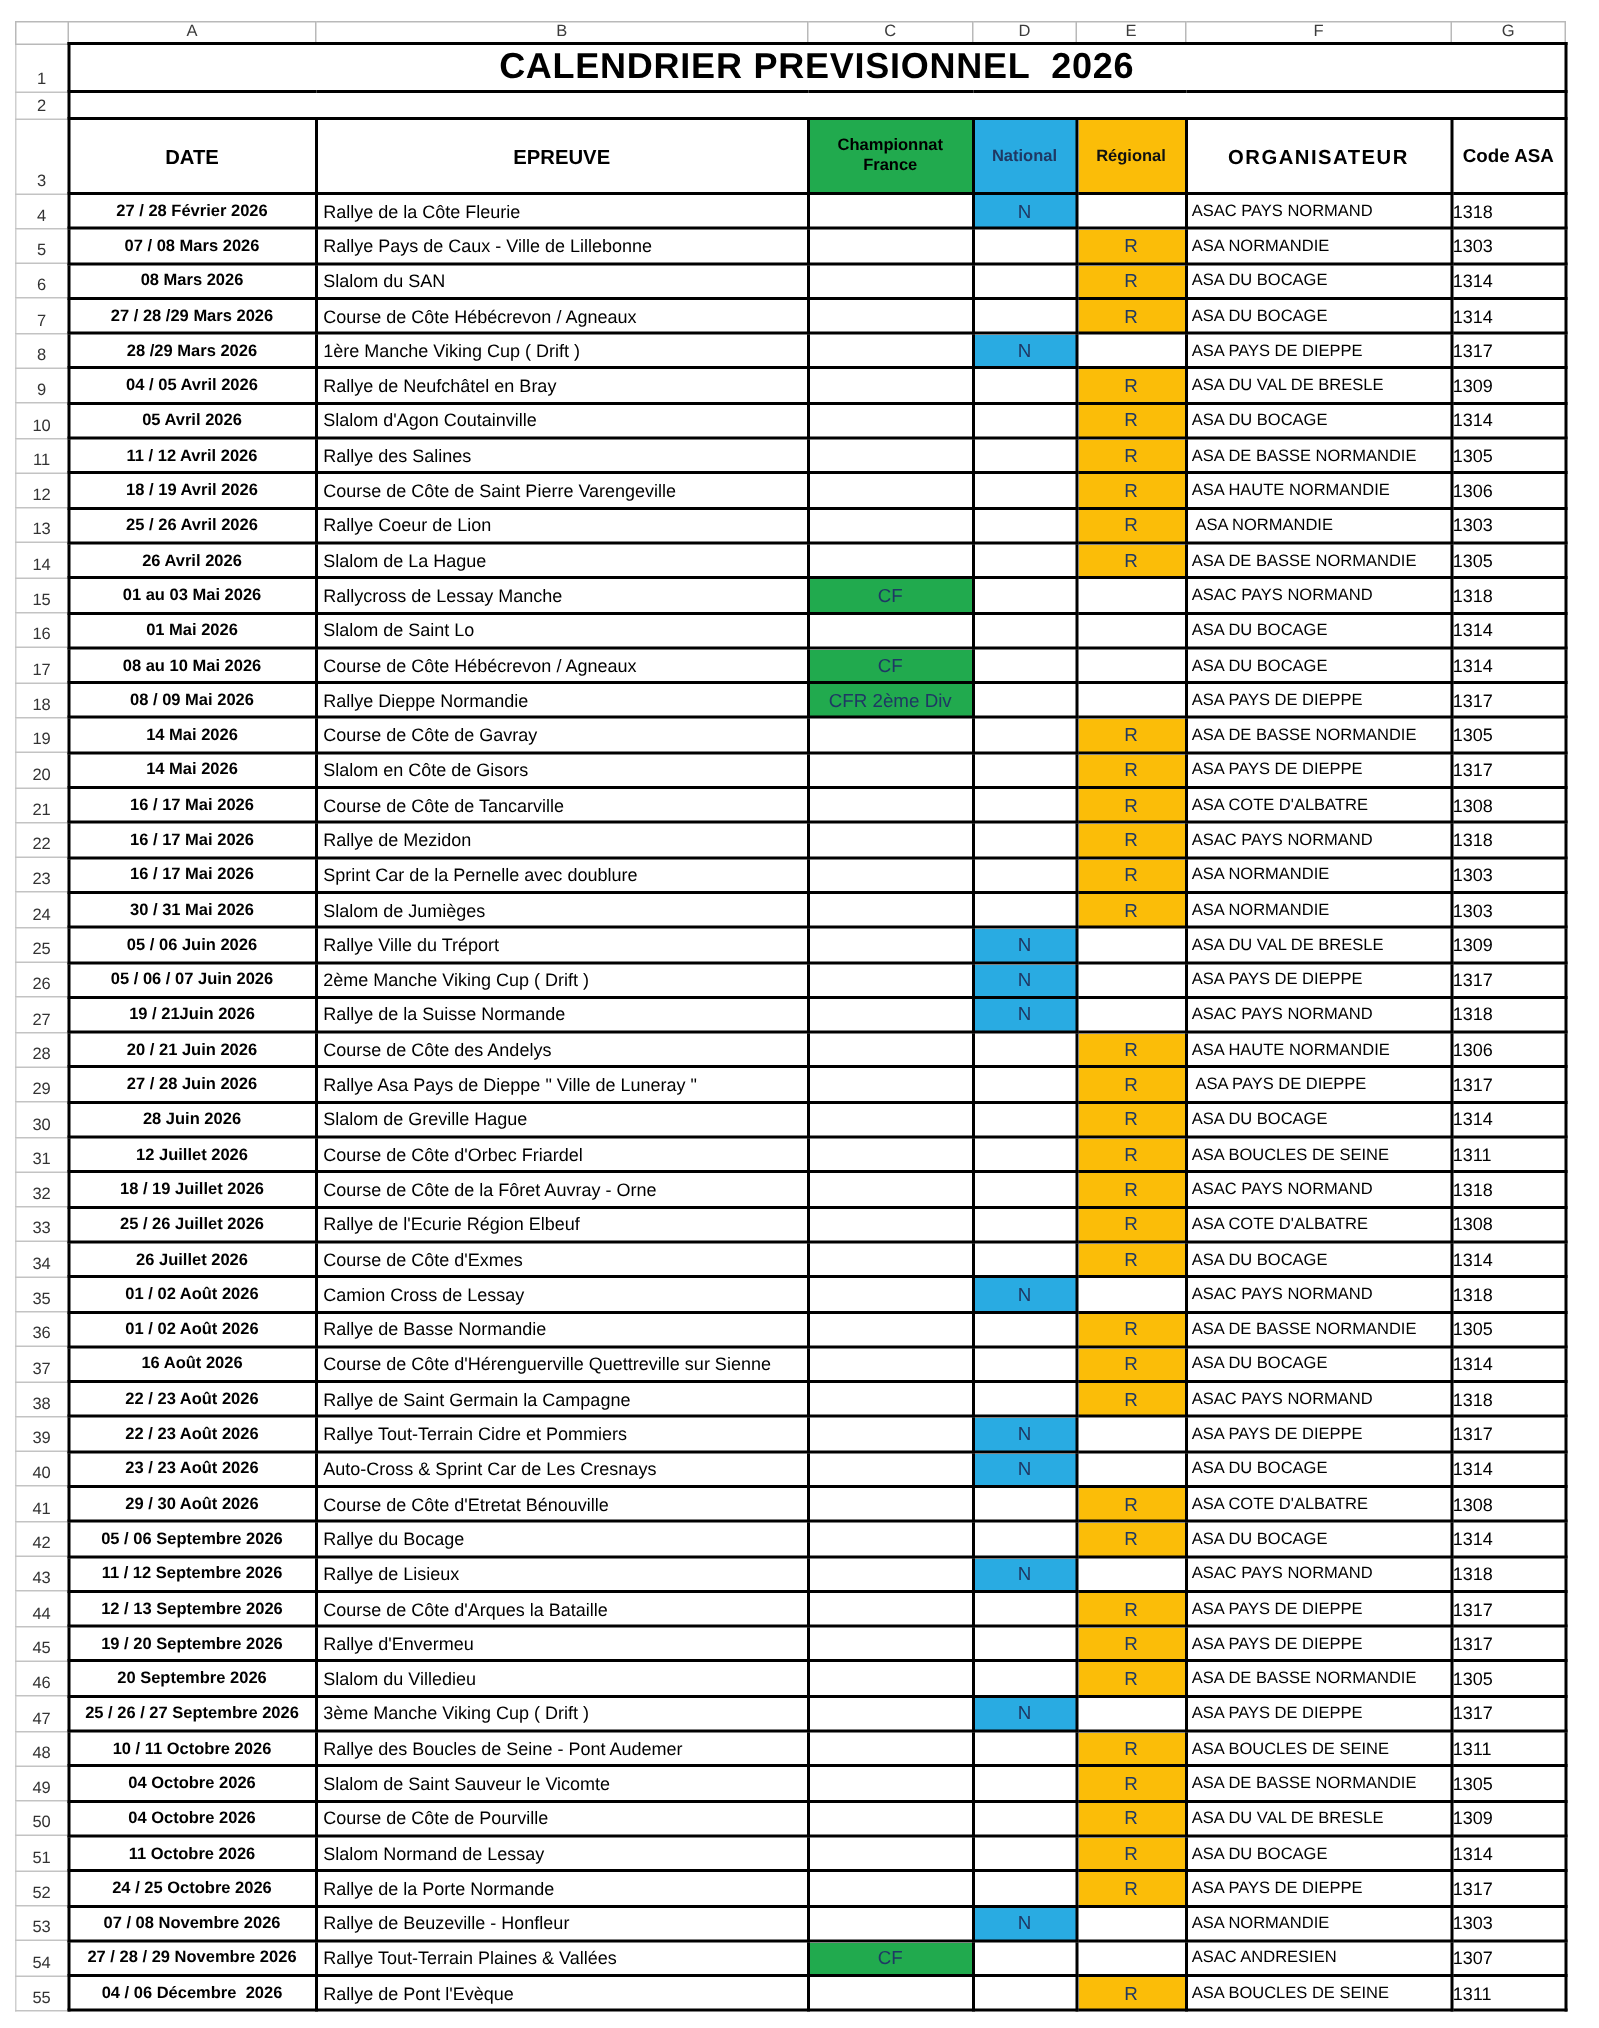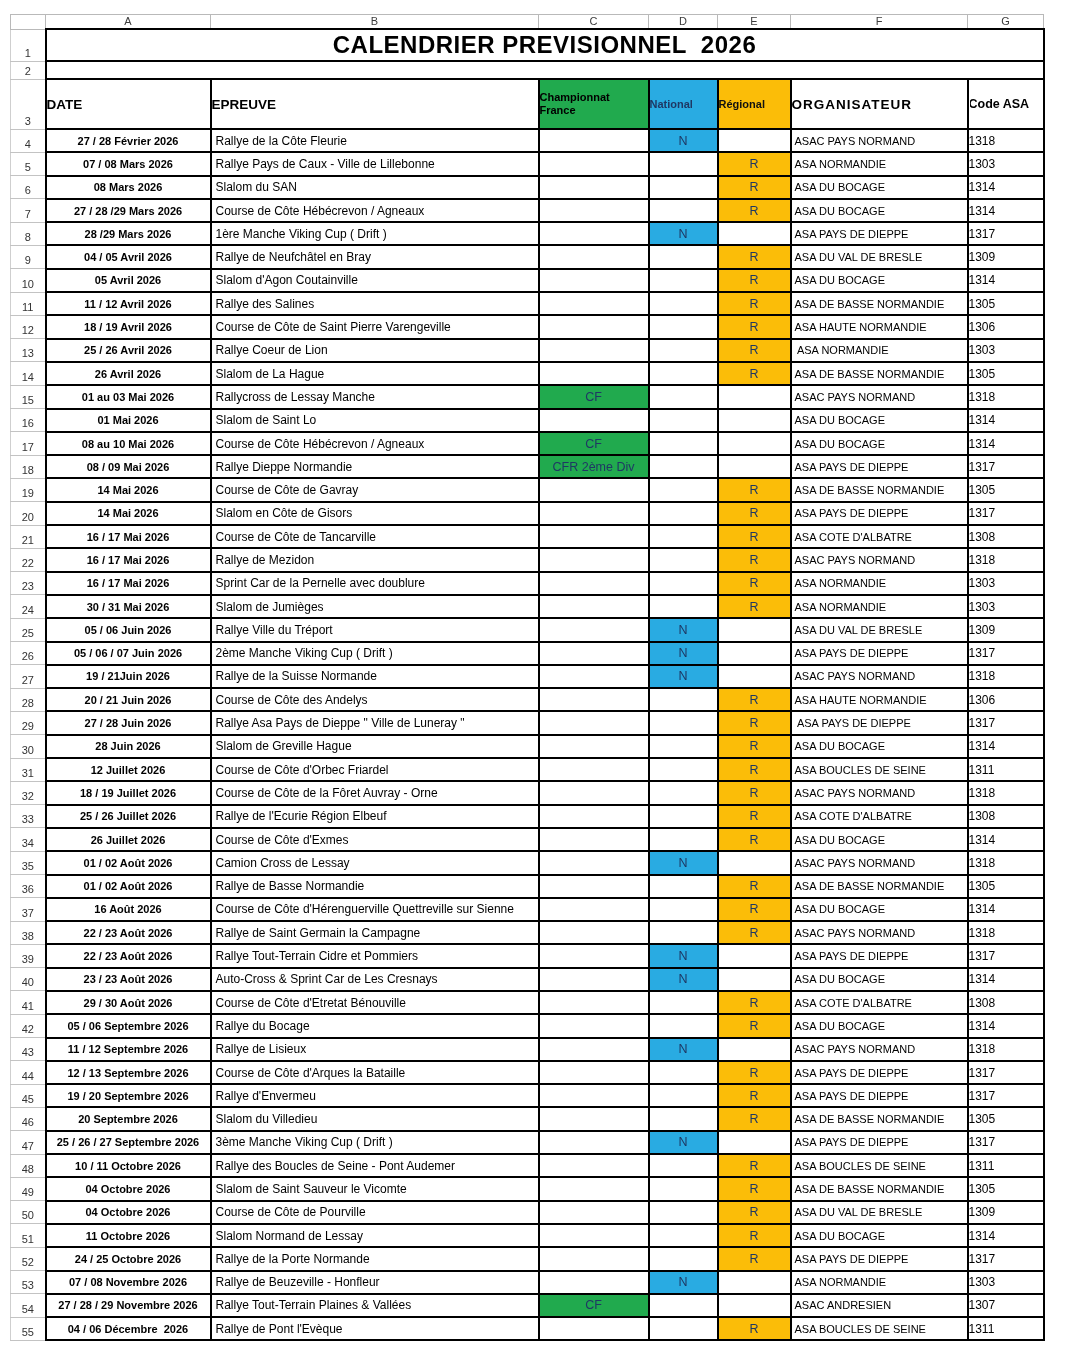--- a/index.html
+++ b/index.html
@@ -42,21 +42,21 @@
   tr.title-row   { height:32px; }
   tr.empty-row   { height:18px; }
   tr.header-row  { height:50px; }
   tr.data-row    { height:23.3px; }
 
   td.title-cell {
     font-size:24px; font-weight:bold; text-align:center;
     white-space:pre; letter-spacing:0.5px;
   }
   td.head {
-    font-weight:bold; text-align:left; font-size:13.5px;
+    font-weight:bold; text-align:center; font-size:13.5px;
   }
   td.head.small { font-size:11px; line-height:13px; }
   td.head.green  { background:var(--green); }
   td.head.blue   { background:var(--blue);  color:#1F3864; }
   td.head.orange { background:var(--orange); color:#111; }
 
   td.date-cell {
     font-size:11px; font-weight:bold; text-align:center;
     white-space:pre; line-height:12px;margin-left:46px;
   }

